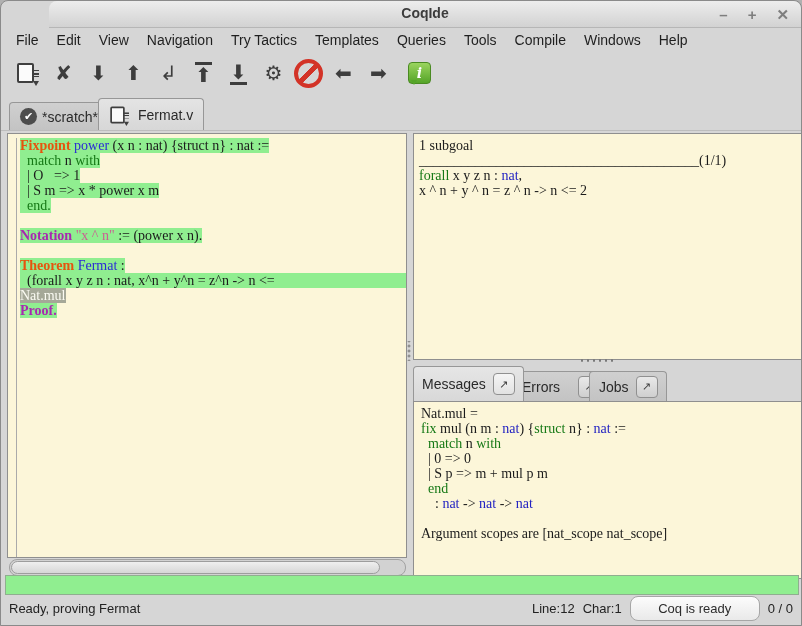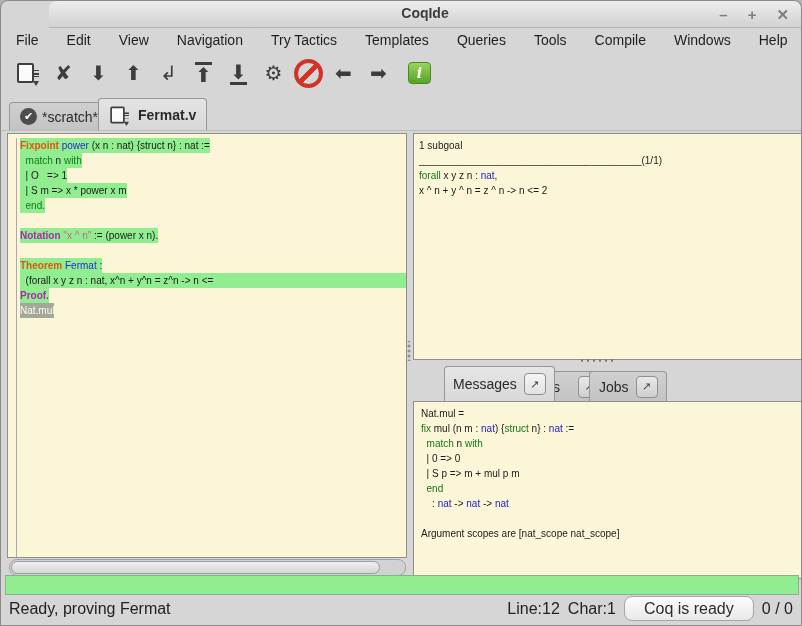--- a/index.html
+++ b/index.html
@@ -12,21 +12,21 @@
     background:linear-gradient(#ededed,#d2d2d2);border-bottom:1px solid #b6b6b6;
     border-radius:8px 8px 0 0;margin-left:48px;}
   .title{position:absolute;left:0;right:0;top:4px;text-align:center;
     font-size:14px;font-weight:bold;color:#3c3c3c;}
   .win-controls{position:absolute;right:12px;top:0;height:26px;display:flex;
     align-items:center;gap:20px;color:#7e7e7e;font-size:15px;font-weight:bold;}
   .win-btn{cursor:default;line-height:1;}
 
   
   .menubar{position:absolute;top:27px;left:0;right:0;height:24px;display:flex;
-    align-items:center;padding-left:6px;font-size:14px;color:#1f1f1f;gap:10px;}
+    align-items:center;padding-left:6px;font-size:14px;color:#1f1f1f;}
   .menu-item{padding:3px 9px;}
 
   
   .toolbar{position:absolute;top:52px;left:0;right:0;height:40px;display:flex;
     align-items:center;padding-left:10px;}
   .tb-btn{width:35px;height:34px;display:flex;align-items:center;justify-content:center;
     color:#3d3d3d;font-size:20px;}
   .tb-glyph{line-height:1;}
   .bar-top{border-top:3px solid #3d3d3d;padding-top:0px;}
   .bar-bottom{border-bottom:3px solid #3d3d3d;}
@@ -42,29 +42,29 @@
     background:linear-gradient(#9ad45e,#55a428);color:#fff;display:flex;align-items:center;
     justify-content:center;font:bold italic 14px "DejaVu Serif",serif;margin-left:12px;}
   .info-icon::after{content:"";position:absolute;left:2px;bottom:-5px;width:0;height:0;
     border:3px solid transparent;border-top:5px solid #55a428;}
 
   
   .tabbar{position:absolute;top:96px;left:0;right:0;height:33px;}
   .tab{position:absolute;bottom:0;display:flex;align-items:center;gap:5px;
     padding:0 10px;font-size:14px;color:#2a2a2a;border:1px solid #979797;border-bottom:none;
     border-radius:4px 4px 0 0;background:linear-gradient(#d0d0d0,#c3c3c3);height:27px;}
-  .tab.active{background:linear-gradient(#e4e4e4,#d7d7d7);height:31px;z-index:2;font-weight:bold;}
+  .tab.active{background:linear-gradient(#e4e4e4,#d7d7d7);height:31px;z-index:2;}
   .check-icon{width:17px;height:17px;border-radius:50%;background:#4d4d4d;color:#fff;
     display:flex;align-items:center;justify-content:center;font-size:11px;}
   .tab .doc-icon{transform:scale(.85);margin-right:7px;}
 
   
   .main{position:absolute;top:129px;left:0;right:0;bottom:50px;border-top:1px solid #bdbdbd;}
   .pane{position:absolute;background:var(--editor_bg);border:1px solid #8f8f8f;
-    overflow:hidden;font-family:Liberation Sans, sans-serif;font-size:10px;}
+    overflow:hidden;font-family:Liberation Serif, serif;font-size:14px;}
   #editor-pane{left:6px;top:2px;width:398px;height:423px;}
   .textview{position:absolute;left:8px;top:4px;right:0;bottom:0;border-left:1px solid #aaa;
     padding-left:3px;}
   #goal-pane{left:412px;top:2px;width:384px;height:221px;padding:4px 0 0 5px;}
   #msg-pane{left:412px;top:270px;width:384px;height:172px;padding:4px 0 0 7px;}
   .code-line{height:15px;line-height:15px;white-space:pre;}
   .line-inner{display:inline-block;height:15px;}
   .bg-proc .line-inner{background:var(--proc);}
   .bg-procfull{background:var(--proc);}
   .bg-sel .line-inner{background:var(--sel_bg);}
@@ -90,31 +90,31 @@
     background:#d2d2d2;border:1px solid #a2a2a2;border-radius:8px;}
   .hthumb{position:absolute;left:1px;top:1px;width:93%;height:11px;border-radius:7px;
     background:linear-gradient(#efefef,#d6d6d6);border:1px solid #9d9d9d;}
 
   
   .msgtabs{position:absolute;left:412px;top:233px;height:37px;}
   .msg-tab{position:absolute;bottom:0;display:flex;align-items:center;gap:7px;
     border:1px solid #979797;border-bottom:none;border-radius:4px 4px 0 0;
     padding:0 8px;font-size:14px;color:#2a2a2a;height:29px;
     background:linear-gradient(#d0d0d0,#c3c3c3);}
-  .msg-tab.active{background:linear-gradient(#e6e6e6,#d8d8d8);height:34px;z-index:2;margin-left:31px;}
+  .msg-tab.active{background:linear-gradient(#e6e6e6,#d8d8d8);height:34px;z-index:2;}
   .detach-btn{width:20px;height:20px;border:1px solid #909090;border-radius:4px;
     background:linear-gradient(#e9e9e9,#cfcfcf);display:flex;align-items:center;
     justify-content:center;font-size:11px;color:#3d3d3d;}
   .msg-tab.active .detach-btn{background:linear-gradient(#f5f5f5,#e2e2e2);}
 
   
   .progress{position:absolute;left:4px;bottom:30px;width:792px;height:18px;
     background:var(--progress);border:1px solid #8fae8f;}
   .statusbar{position:absolute;left:0;right:0;bottom:0;height:33px;display:flex;
-    align-items:center;font-size:16px;color:#222;text-align:right;}
+    align-items:center;font-size:13px;color:#222;text-align:right;}
   .status-left{padding-left:8px;}
   .status-right{position:absolute;right:8px;display:flex;align-items:center;}
   .coq-status-btn{width:128px;height:23px;border:1px solid #a6a6a6;border-radius:8px;
     background:linear-gradient(#fcfcfc,#e9e9e9);display:flex;align-items:center;
     justify-content:center;color:#2c2c2c;margin:0 8px;}
   .lv{margin-right:8px;}
 </style>
 </head>
 <body>
 
@@ -206,22 +206,22 @@
           <div class="code-line bg-proc"><span class="line-inner"><span class="tok-vernac">Fixpoint</span><span class="tok-plain"> </span><span class="tok-def">power</span><span class="tok-plain"> (x n : nat) {struct n} : nat :=</span></span></div>
           <div class="code-line bg-proc"><span class="line-inner"><span class="tok-plain">  </span><span class="tok-kw">match</span><span class="tok-plain"> n </span><span class="tok-kw">with</span></span></div>
           <div class="code-line bg-proc"><span class="line-inner"><span class="tok-plain">  | O   =&gt; 1</span></span></div>
           <div class="code-line bg-proc"><span class="line-inner"><span class="tok-plain">  | S m =&gt; x * power x m</span></span></div>
           <div class="code-line bg-proc"><span class="line-inner"><span class="tok-plain">  </span><span class="tok-kw">end.</span></span></div>
           <div class="code-line bg-none"><span class="line-inner"></span></div>
           <div class="code-line bg-proc"><span class="line-inner"><span class="tok-decl">Notation</span><span class="tok-plain"> </span><span class="tok-str">"x ^ n"</span><span class="tok-plain"> := (power x n).</span></span></div>
           <div class="code-line bg-none"><span class="line-inner"></span></div>
           <div class="code-line bg-proc"><span class="line-inner"><span class="tok-vernac">Theorem</span><span class="tok-plain"> </span><span class="tok-def">Fermat</span><span class="tok-plain"> :</span></span></div>
           <div class="code-line bg-procfull"><span class="line-inner"><span class="tok-plain">  (forall x y z n : nat, x^n + y^n = z^n -&gt; n &lt;=</span></span></div>
+          <div class="code-line bg-sel"><span class="line-inner"><span class="tok-selx">Nat.mul</span></span></div>
           <div class="code-line bg-proc"><span class="line-inner"><span class="tok-decl">Proof.</span></span></div>
-          <div class="code-line bg-sel"><span class="line-inner"><span class="tok-selx">Nat.mul</span></span></div>
         </div>
     </div>
     <div class="hscroll">
       <span class="hthumb"></span>
     </div>
 
     <div class="vsplit"></div>
 
     <div class="pane" id="goal-pane">
       <div>

